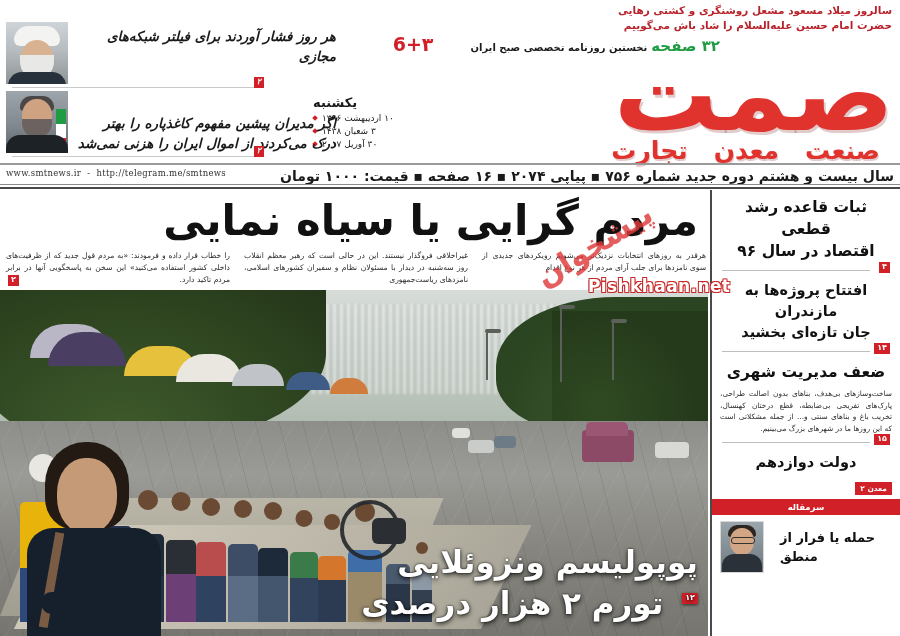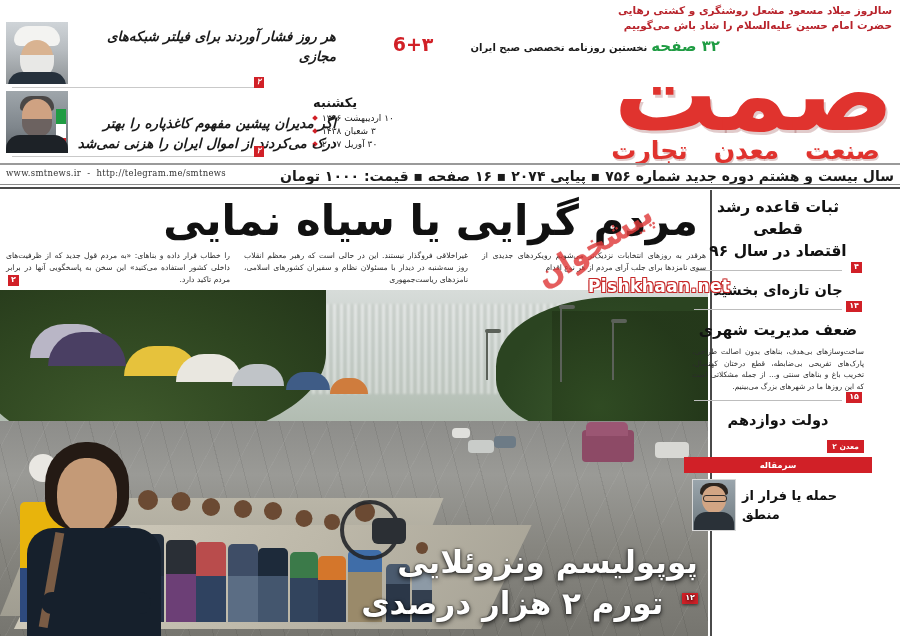--- a/index.html
+++ b/index.html
@@ -183,40 +183,40 @@
   }
   .wm-url{
     position:absolute;left:588px;top:276px;
     font-family:"DejaVu Sans","Liberation Sans",sans-serif;
     font-size:17px;font-weight:bold;color:#ffffff;
     text-shadow:1px 1px 0 #c62828,-1px -1px 0 #c62828,1px -1px 0 #c62828,-1px 1px 0 #c62828;
     letter-spacing:.4px;pointer-events:none;
   }
 
   
-  .side{position:absolute;left:684px;top:0;width:188px;height:446px;direction:rtl;}
+  .side{position:absolute;left:712px;top:0;width:188px;height:446px;direction:rtl;}
   .side .item{padding:6px 8px 0 8px;position:relative;}
   .side h3{margin:0;text-align:center;font-size:14.5px;line-height:21px;font-weight:bold;color:#111;}
   .side h3.lg{font-size:15.5px;line-height:22px;}
   .side p.body{
     margin:5px 0 0 0;font-size:7.4px;line-height:11.5px;text-align:justify;color:#2c2c2c;
   }
   .side .pgrow{position:relative;height:12px;}
   .side .pgrow .pg{position:absolute;right:2px;top:0;}
   .side .pgrow .line{position:absolute;left:2px;right:22px;top:8px;height:1px;background:#bdbdbd;}
 
   .badge{
     display:inline-block;background:#d12027;color:#fff;font-size:7.5px;font-weight:bold;
     padding:2px 5px;line-height:9px;
   }
   .redbar{
     background:#d12027;color:#fff;text-align:center;font-size:8.5px;font-weight:bold;
     padding:3px 0;margin:4px 0 0 0;letter-spacing:.5px;
   }
-  .opinion{display:flex;flex-direction:row-reverse;align-items:center;gap:6px;padding:6px 8px 0 8px;position:relative;}
+  .opinion{display:flex;flex-direction:row-reverse;align-items:center;gap:16px;padding:6px 8px 0 8px;position:relative;}
   .opinion .ph{width:42px;height:50px;flex:0 0 42px;overflow:hidden;background:#9aa0a4;position:relative;border:1px solid #d8d8d8;}
   .opinion .ttl{flex:1;text-align:left;font-size:13px;font-weight:bold;line-height:19px;color:#111;}
 
   .f-author{position:absolute;inset:0;background:linear-gradient(#9aa5ac,#6f7a80);}
   .f-author .hd{position:absolute;left:9px;top:6px;width:24px;height:27px;background:#d2a584;border-radius:48%;}
   .f-author .hr{position:absolute;left:7px;top:3px;width:28px;height:12px;background:#2c2520;border-radius:14px 14px 4px 4px;}
   .f-author .gl{position:absolute;left:10px;top:15px;width:22px;height:5px;border:1px solid #33302e;border-radius:3px;}
   .f-author .bd{position:absolute;left:1px;top:32px;width:40px;height:20px;background:#2a3138;border-radius:12px 12px 0 0;}
 </style>
 </head>
@@ -300,21 +300,21 @@
 
   <div class="main">
     <div class="vrule"></div>
 
     <div class="lead">
       <h1>مردم گرایی یا سیاه نمایی</h1>
 
       <div class="deck">
         <div class="col">هرقدر به روزهای انتخابات نزدیک‌تر می‌شویم رویکردهای جدیدی از سوی نامزدها برای جلب آرای مردم از هر نوع اقدام</div>
         <div class="col">غیراخلاقی فروگذار نیستند. این در حالی است که رهبر معظم انقلاب روز سه‌شنبه در دیدار با مسئولان نظام و سفیران کشورهای اسلامی، نامزدهای ریاست‌جمهوری</div>
-        <div class="col">را خطاب قرار داده و بناهای: «به مردم قول جدید که از ظرفیت‌های داخلی کشور استفاده می‌کنید» این سخن به پاسخگویی آنها در برابر مردم تاکید دارد.</div>
+        <div class="col">را خطاب قرار داده و فرمودند: «به مردم قول جدید که از ظرفیت‌های داخلی کشور استفاده می‌کنید» این سخن به پاسخگویی آنها در برابر مردم تاکید دارد.</div>
       </div>
       <span class="pg deckpg">۲</span>
 
       <div class="photo">
         <div class="sky"></div>
         <div class="cityhaze"></div>
         <div class="hillL"></div>
         <div class="hillR"></div>
         <div class="treeline"></div>
         <div class="roadway"></div>
@@ -436,20 +436,21 @@
       <div class="item">
         <h3 class="lg">ثبات قاعده رشد قطعی</h3>
         <h3 class="lg">اقتصاد در سال ۹۶</h3>
         <div class="pgrow">
           <span class="pg">۴</span>
           <span class="line"></span>
         </div>
       </div>
 
       <div class="item">
+        <h3>افتتاح پروژه‌ها به مازندران</h3>
         <h3>جان تازه‌ای بخشید</h3>
         <div class="pgrow">
           <span class="pg">۱۴</span>
           <span class="line"></span>
         </div>
       </div>
 
       <div class="item">
         <h3 class="lg">ضعف مدیریت شهری</h3>
         <p class="body">ساخت‌وسازهای بی‌هدف، بناهای بدون اصالت طراحی، پارک‌های تفریحی بی‌ضابطه، قطع درختان کهنسال، تخریب باغ و بناهای سنتی و... از جمله مشکلاتی است که این روزها ما در شهرهای بزرگ می‌بینیم.</p>

